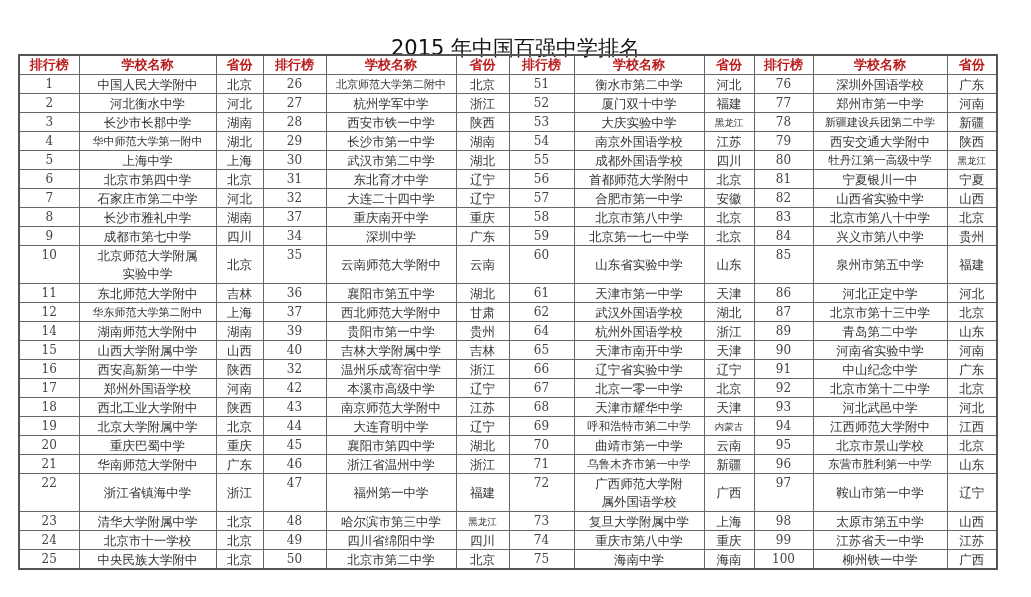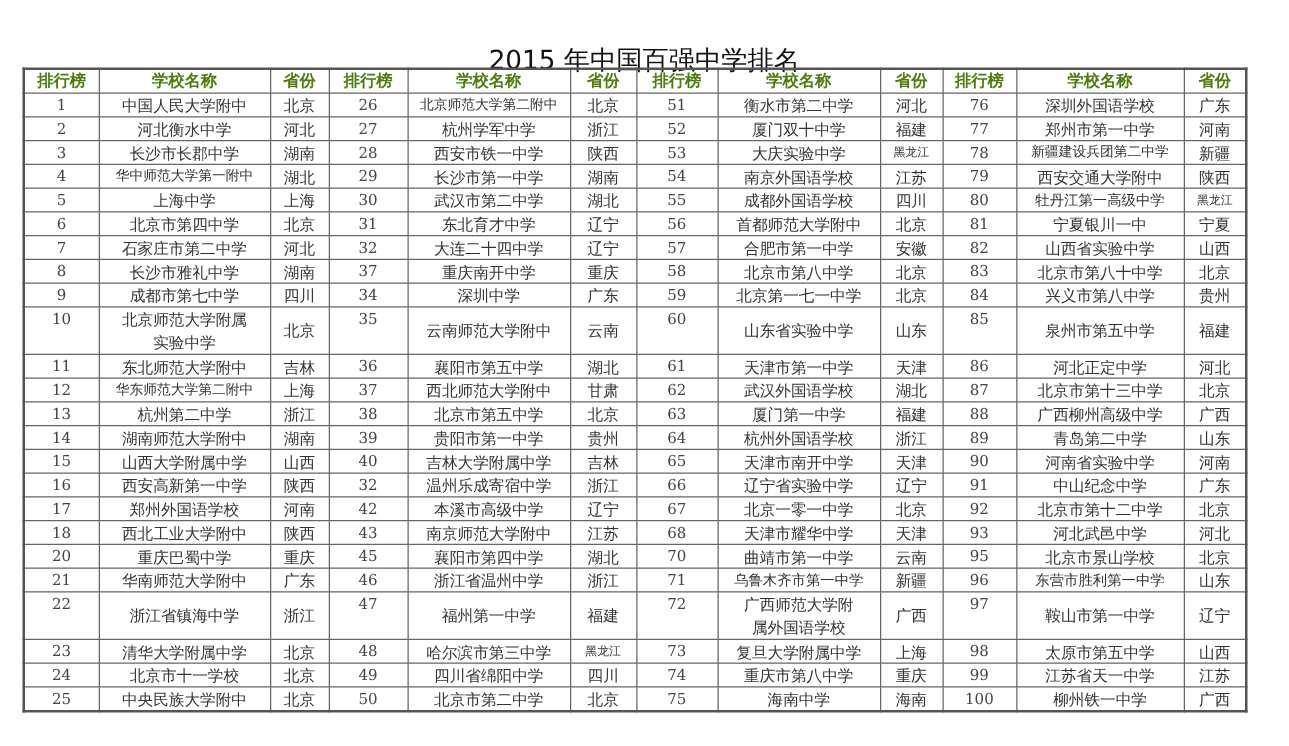--- a/index.html
+++ b/index.html
@@ -1,20 +1,20 @@
 <!DOCTYPE html>
 <html><head>
   <meta charset="utf-8">
   <style>
     html, body { margin: 0; padding: 0; background: #ffffff; }
     body { width: 1031px; height: 597px; position: relative; overflow: hidden; font-family: "DejaVu Sans", sans-serif; color: #222; }
     .title { position: absolute; left: 0; top: 34px; width: 1031px; text-align: center; font-size: 21px; font-family: "DejaVu Sans", sans-serif; color: #111; letter-spacing: 0px; }
     table.rank { position: absolute; left: 18px; top: 54px; border-collapse: collapse; table-layout: fixed; border: 2px solid #555; }
     table.rank th, table.rank td { border: 1px solid #666; padding: 0; text-align: center; overflow: hidden; white-space: nowrap; }
-    table.rank th { height: 18px; font-size: 13px; font-weight: bold; font-family: "DejaVu Sans", sans-serif; color: #4d7c0f; }
+    table.rank th { height: 18px; font-size: 13px; font-weight: bold; font-family: "DejaVu Sans", sans-serif; color: #b91c1c; }
     table.rank td { height: 18px; font-size: 12.5px; font-family: "DejaVu Serif", serif; color: #333; line-height: 17px; }
     table.rank td.num { font-size: 12px; color: #444; }
     table.rank td.small { font-size: 11px; font-family: Liberation Serif, serif; margin-left: 12px; }
     table.rank td.prov-small { font-size: 9.5px; font-family: "DejaVu Sans", sans-serif; }
     table.rank tr.tall td { height: 36px; }
     table.rank tr.tall td.num { vertical-align: top; padding-top: 1px; }
     table.rank td.wrap { white-space: normal; line-height: 18px; }
   </style>
 </head>
 <body>
@@ -215,34 +215,20 @@
         <td>西北师范大学附中</td>
         <td>甘肃</td>
         <td class="num">62</td>
         <td>武汉外国语学校</td>
         <td>湖北</td>
         <td class="num">87</td>
         <td>北京市第十三中学</td>
         <td>北京</td>
       </tr>
       <tr>
-        <td class="num">13</td>
-        <td>杭州第二中学</td>
-        <td>浙江</td>
-        <td class="num">38</td>
-        <td>北京市第五中学</td>
-        <td>北京</td>
-        <td class="num">63</td>
-        <td>厦门第一中学</td>
-        <td>福建</td>
-        <td class="num">88</td>
-        <td>广西柳州高级中学</td>
-        <td>广西</td>
-      </tr>
-      <tr>
         <td class="num">14</td>
         <td>湖南师范大学附中</td>
         <td>湖南</td>
         <td class="num">39</td>
         <td>贵阳市第一中学</td>
         <td>贵州</td>
         <td class="num">64</td>
         <td>杭州外国语学校</td>
         <td>浙江</td>
         <td class="num">89</td>
@@ -299,20 +285,34 @@
         <td>南京师范大学附中</td>
         <td>江苏</td>
         <td class="num">68</td>
         <td>天津市耀华中学</td>
         <td>天津</td>
         <td class="num">93</td>
         <td>河北武邑中学</td>
         <td>河北</td>
       </tr>
       <tr>
+        <td class="num">19</td>
+        <td>北京大学附属中学</td>
+        <td>北京</td>
+        <td class="num">44</td>
+        <td>大连育明中学</td>
+        <td>辽宁</td>
+        <td class="num">69</td>
+        <td style="font-size: 11.5px;">呼和浩特市第二中学</td>
+        <td class="prov-small">内蒙古</td>
+        <td class="num">94</td>
+        <td>江西师范大学附中</td>
+        <td>江西</td>
+      </tr>
+      <tr>
         <td class="num">20</td>
         <td>重庆巴蜀中学</td>
         <td>重庆</td>
         <td class="num">45</td>
         <td>襄阳市第四中学</td>
         <td>湖北</td>
         <td class="num">70</td>
         <td>曲靖市第一中学</td>
         <td>云南</td>
         <td class="num">95</td>

